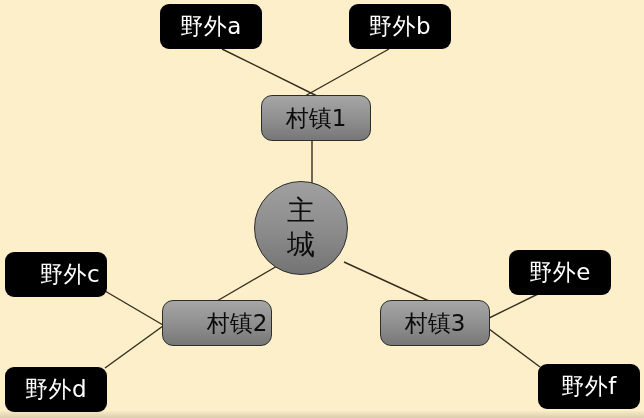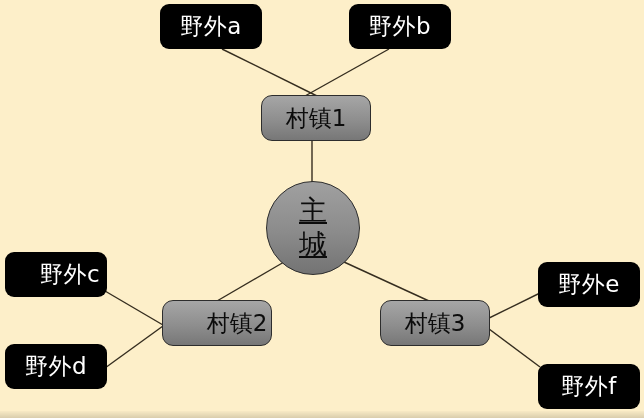--- a/index.html
+++ b/index.html
@@ -90,38 +90,38 @@
 
   <div class="node wild" style="left:160px; top:4px;align-items:center;">
     <span>野外a</span>
   </div>
   <div class="node wild" style="left:349px; top:4px;">
     <span>野外b</span>
   </div>
   <div class="node wild" style="left:5px; top:252px;padding-left:28px;">
     <span>野外c</span>
   </div>
-  <div class="node wild" style="left:5px; top:344px;">
+  <div class="node wild" style="left:5px; top:367px;">
     <span>野外d</span>
   </div>
-  <div class="node wild" style="left:538px; top:250px;margin-top:12px;">
+  <div class="node wild" style="left:509px; top:250px;">
     <span>野外e</span>
   </div>
   <div class="node wild" style="left:538px; top:364px;">
     <span>野外f</span>
   </div>
 
   <div class="node town" style="left:261px; top:95px;">
     <span>村镇1</span>
   </div>
   <div class="node town" style="left:162px; top:300px;padding-left:40px;">
     <span>村镇2</span>
   </div>
   <div class="node town" style="left:380px; top:300px;">
     <span>村镇3</span>
   </div>
 
-  <div class="node city" style="left:266px; top:181px;text-decoration:underline;">
+  <div class="node city" style="left:254px; top:181px;">
     <span class="stacked">主城</span>
   </div>
 
   <div class="bottom-shade"></div>
 </div>
 
 </body></html>

